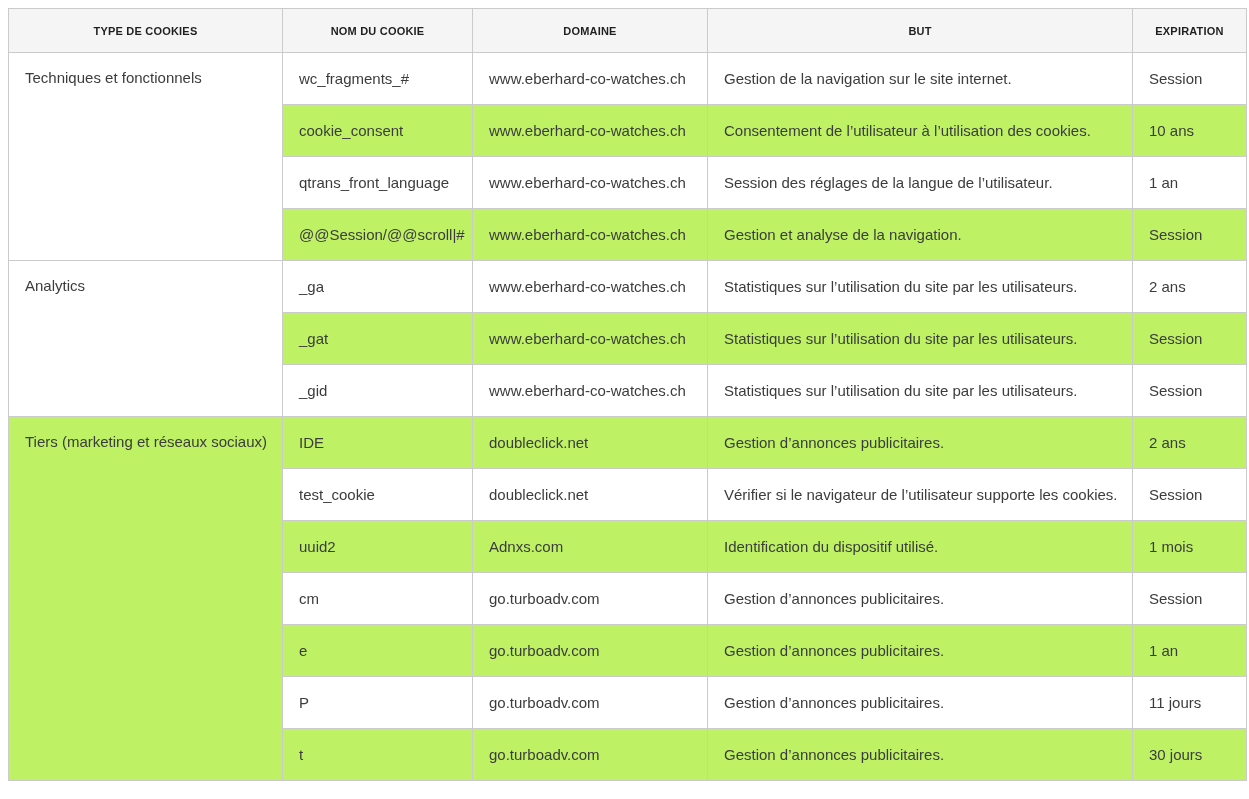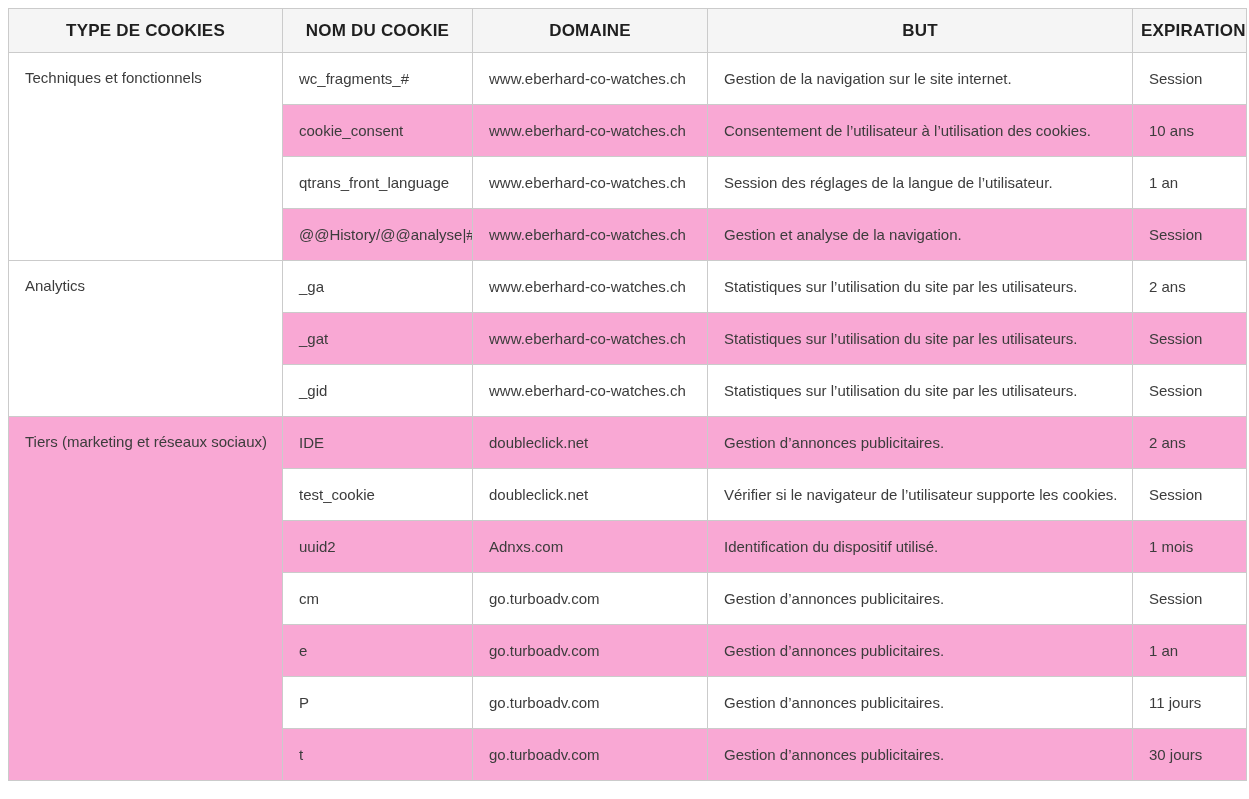--- a/index.html
+++ b/index.html
@@ -18,41 +18,41 @@
   table.cookies th,
   table.cookies td {
     border: 1px solid #cbcbcb;
     box-sizing: border-box;
     overflow: hidden;
     white-space: nowrap;
   }
   table.cookies th {
     background: #f5f5f5;
     height: 44px;
-    font-size: 17px;
+    font-size: 11px;
     font-weight: bold;
     letter-spacing: 0.2px;
     color: #1f1f1f;
     text-align: center;
     padding: 0 8px;
   }
   table.cookies td {
     height: 52px;
     font-size: 15px;
     color: #3c3c3c;
     padding: 0 16px;
     vertical-align: middle;
     background: #ffffff;
   }
   table.cookies td.group {
     vertical-align: top;
     padding-top: 16px;
   }
   table.cookies tr.r-even td {
-    background: #f9a8d4;
+    background: #bef264;
   }
   
   col.c-type { width: 274px; }
   col.c-name { width: 190px; }
   col.c-domain { width: 235px; }
   col.c-purpose { width: 425px; }
   col.c-exp { width: 114px; }
 </style>
 </head>
 <body>
@@ -90,21 +90,21 @@
         <td>Consentement de l’utilisateur à l’utilisation des cookies.</td>
         <td>10 ans</td>
       </tr>
       <tr class="r-odd">
         <td>qtrans_front_language</td>
         <td>www.eberhard-co-watches.ch</td>
         <td>Session des réglages de la langue de l’utilisateur.</td>
         <td>1 an</td>
       </tr>
       <tr class="r-even">
-        <td>@@History/@@analyse|#</td>
+        <td>@@Session/@@scroll|#</td>
         <td>www.eberhard-co-watches.ch</td>
         <td>Gestion et analyse de la navigation.</td>
         <td>Session</td>
       </tr>
 
       <tr class="r-odd">
         <td class="group" rowspan="3">Analytics</td>
         <td>_ga</td>
         <td>www.eberhard-co-watches.ch</td>
         <td>Statistiques sur l’utilisation du site par les utilisateurs.</td>

